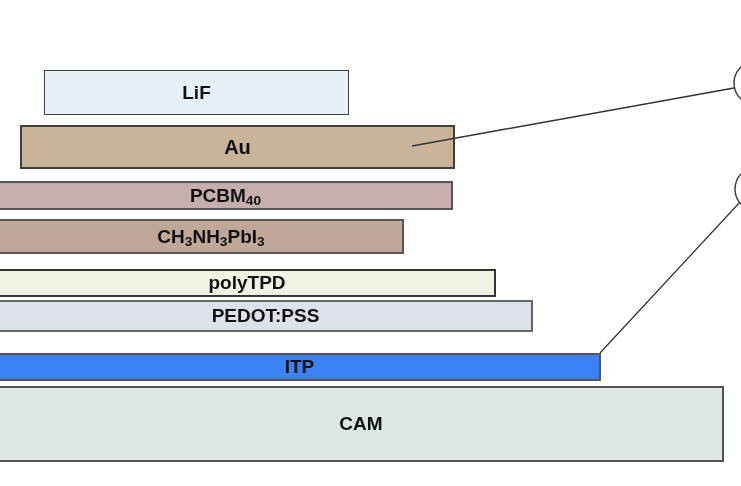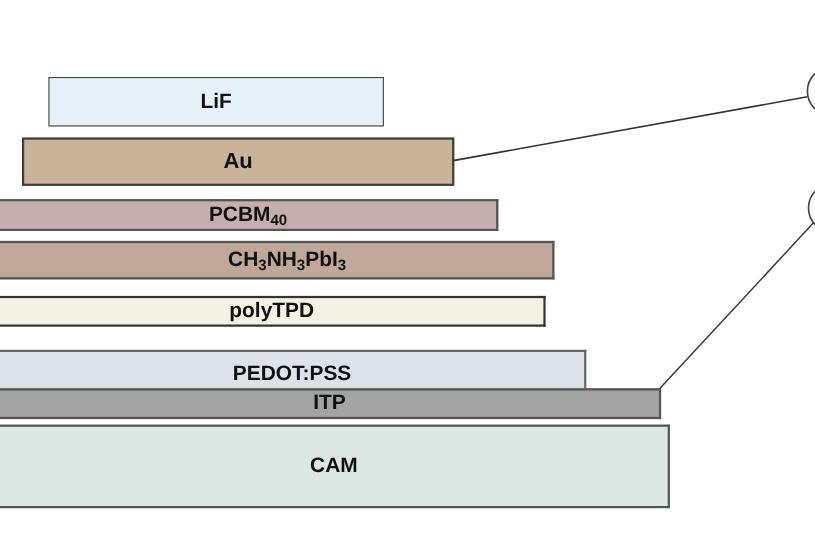--- a/index.html
+++ b/index.html
@@ -4,27 +4,27 @@
   <style>
     html, body { margin: 0; padding: 0; background: #ffffff; }
     body { width: 741px; height: 486px; position: relative; overflow: hidden;
            font-family: "Liberation Sans", "DejaVu Sans", sans-serif; }
     .layer { position: absolute; box-sizing: border-box; border: 2px solid #3f3f3f;
              display: flex; align-items: center; justify-content: center;
              font-weight: bold; color: #111; font-size: 19px; }
     .layer.left-open { border-left: none; }
     .layer sub { font-size: 0.72em; vertical-align: -0.25em; line-height: 0; }
     #lif   { left: 44px; top: 70px;  width: 305px; height: 45px; border-width: 1.5px; }
-    #au    { left: 20px; top: 125px; width: 393px; height: 44px; font-size: 20px; }
+    #au    { left: 20px; top: 125px; width: 435px; height: 44px; font-size: 20px; }
     #pcbm  { left: 0;    top: 181px; width: 453px; height: 29px; border-color:#555; }
-    #mapi  { left: 0;    top: 219px; width: 504px; height: 35px; border-color:#555;padding-left:20px; }
+    #mapi  { left: 0;    top: 219px; width: 404px; height: 35px; border-color:#555;padding-left:20px; }
     #ptpd  { left: 0;    top: 269px; width: 496px; height: 28px; border-color:#333; }
-    #pedot { left: 0;    top: 318px; width: 533px; height: 44px; border-color:#666; }
+    #pedot { left: 0;    top: 300px; width: 533px; height: 32px; border-color:#666; }
     #itp   { left: 0;    top: 353px; width: 601px; height: 28px; border-color:#555; }
-    #cam   { left: 0;    top: 386px; width: 609px; height: 76px; border-color:#555; }
+    #cam   { left: 0;    top: 386px; width: 724px; height: 76px; border-color:#555; }
     svg#connectors { position: absolute; left: 0; top: 0; }
   </style>
 </head>
 <body>
 
 <div class="layer" id="lif" style="background: rgb(230, 240, 248);">
   <span>LiF</span>
 </div>
 <div class="layer" id="au" style="background: rgb(201, 180, 154);">
   <span>Au</span>
@@ -34,21 +34,21 @@
 </div>
 <div class="layer left-open" id="mapi" style="background: rgb(191, 168, 154);">
   <span><span>CH</span><sub>3</sub><span>NH</span><sub>3</sub><span>PbI</span><sub>3</sub></span>
 </div>
 <div class="layer left-open" id="ptpd" style="background: rgb(243, 241, 227);">
   <span>polyTPD</span>
 </div>
 <div class="layer left-open" id="pedot" style="background: rgb(221, 225, 234);">
   <span>PEDOT:PSS</span>
 </div>
-<div class="layer left-open" id="itp" style="background: #a3a3a3;">
+<div class="layer left-open" id="itp" style="background: #3b82f6;">
   <span>ITP</span>
 </div>
 <div class="layer left-open" id="cam" style="background: rgb(218, 231, 226);">
   <span>CAM</span>
 </div>
 
 <svg id="connectors" width="741" height="486">
   <line x1="412" y1="146" x2="734" y2="88" stroke="#333333" stroke-width="1.5"></line>
   <line x1="600" y1="353" x2="741" y2="201" stroke="#333333" stroke-width="1.3"></line>
   <circle cx="756" cy="83" r="22" fill="#fff" stroke="#444" stroke-width="1.5"></circle>

